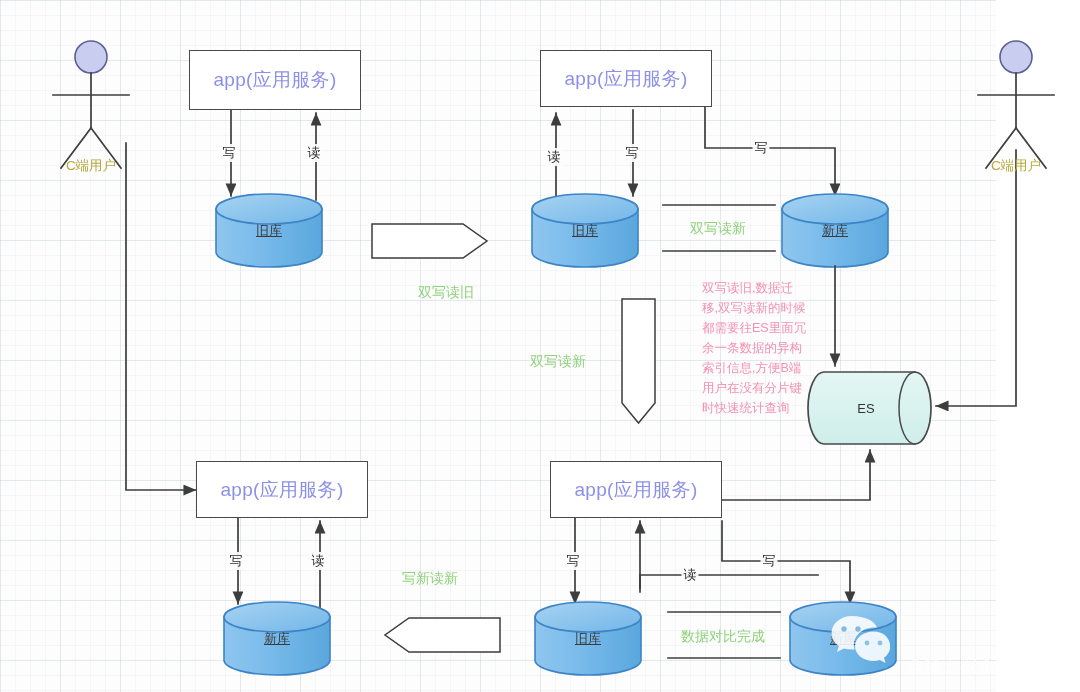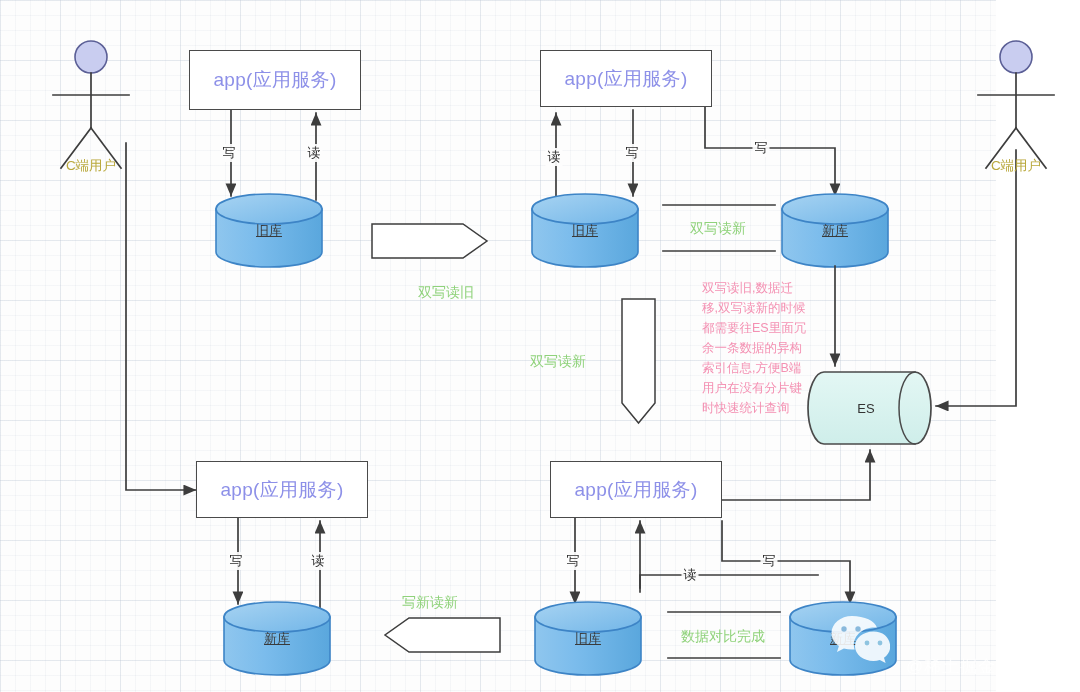--- a/index.html
+++ b/index.html
@@ -245,21 +245,21 @@
 
   <div class="edgelabel" style="left:236px;top:561px;">写</div>
   <div class="edgelabel" style="left:318px;top:561px;">读</div>
 
   <div class="edgelabel" style="left:573px;top:561px;">写</div>
   <div class="edgelabel" style="left:690px;top:575px;">读</div>
   <div class="edgelabel" style="left:769px;top:561px;">写</div>
 
   <div class="greenlabel" style="left:446px;top:293px;">双写读旧</div>
   <div class="greenlabel" style="left:558px;top:362px;text-align:right;">双写读新</div>
-  <div class="greenlabel" style="left:430px;top:579px;margin-top:24px;">写新读新</div>
+  <div class="greenlabel" style="left:430px;top:579px;">写新读新</div>
   <div class="greenlabel" style="left:718px;top:229px;">双写读新</div>
   <div class="greenlabel" style="left:723px;top:637px;">数据对比完成</div>
 
   <div class="pinknote" style="left:702px;top:278px;">双写读旧,数据迁移,双写读新的时候都需要往ES里面冗余一条数据的异构索引信息,方便B端用户在没有分片键时快速统计查询</div>
 
   <svg class="wechat-logo" style="left:828px;top:612px;width:62px;height:55px;" viewBox="0 0 62 55">
     <g fill="rgba(255,255,255,.88)">
       <path d="M24,4 C12.5,4 3.5,11.6 3.5,21 c0,5.2 2.9,9.9 7.4,13 l-1.9,6 6.9,-3.5 c2.5,.7 5.2,1.1 8.1,1.1 .9,0 1.8,0 2.6,-.1 -.5,-1.5 -.8,-3.1 -.8,-4.7 0,-9.6 9.3,-17.4 20.8,-17.4 .8,0 1.5,0 2.3,.1 C47.1,9 36.5,4 24,4 Z"></path>
       <path d="M45.5,19.5 C35.3,19.5 27,26.1 27,34.2 c0,8.1 8.3,14.7 18.5,14.7 2.2,0 4.3,-.3 6.3,-.9 l5.8,3 -1.6,-5.2 c3.8,-2.7 6.2,-6.5 6.2,-10.9 C62.2,26.1 55.7,19.5 45.5,19.5 Z"></path>
     </g>

